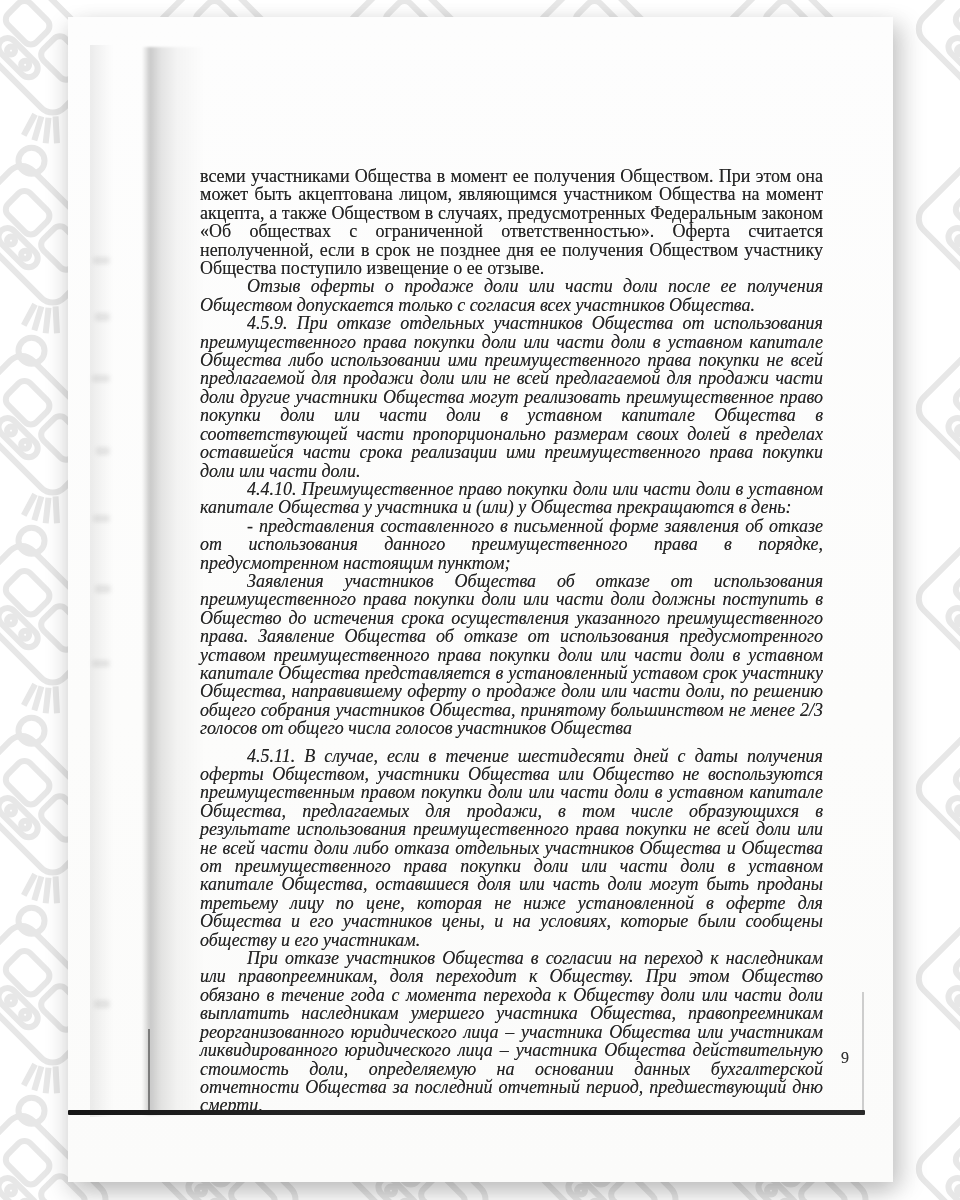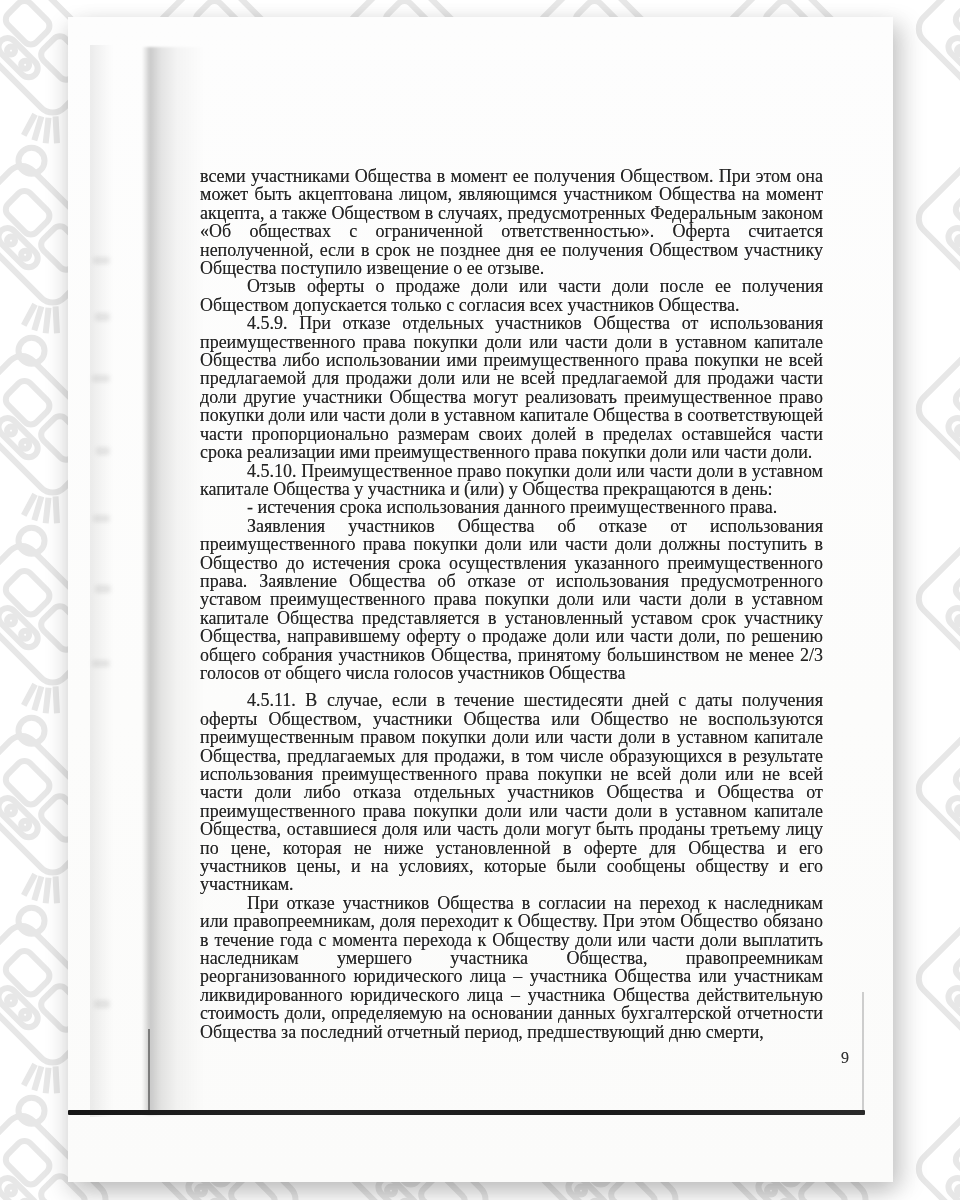--- a/index.html
+++ b/index.html
@@ -88,21 +88,21 @@
     line-height: 18.4px;
     color: #242424;
     text-align: justify;
     text-shadow: 0 0 0.5px rgba(45,45,45,0.6);
     margin-top: 48px;
   }
   .textblock p {
     margin: 0;
     padding: 0;
   }
-  .textblock p.ind { text-indent: 47px; }
+  .textblock p.ind { text-indent: 47px; font-style: italic; }
   .textblock p.gap { margin-top: 9px; }
   .pageno {
     position: absolute;
     left: 762px; top: 1032px;
     width: 30px;
     font-size: 16px;
     color: #333333;
     text-align: center;
     text-shadow: 0 0 0.5px rgba(45,45,45,0.5);
   }
@@ -162,22 +162,22 @@
       <div class="smudge" style="left:4px; top:955px; width:16px; height:8px;"></div>
     </div>
 
     <div class="spine"></div>
     <div class="spine-bottom-line"></div>
 
     <div class="textblock">
       <p class="cont">всеми участниками Общества в момент ее получения Обществом. При этом она может быть акцептована лицом, являющимся участником Общества на момент акцепта, а также Обществом в случаях, предусмотренных Федеральным законом «Об обществах с ограниченной ответственностью». Оферта считается неполученной, если в срок не позднее дня ее получения Обществом участнику Общества поступило извещение о ее отзыве.</p>
       <p class="ind">Отзыв оферты о продаже доли или части доли после ее получения Обществом допускается только с согласия всех участников Общества.</p>
       <p class="ind">4.5.9. При отказе отдельных участников Общества от использования преимущественного права покупки доли или части доли в уставном капитале Общества либо использовании ими преимущественного права покупки не всей предлагаемой для продажи доли или не всей предлагаемой для продажи части доли другие участники Общества могут реализовать преимущественное право покупки доли или части доли в уставном капитале Общества в соответствующей части пропорционально размерам своих долей в пределах оставшейся части срока реализации ими преимущественного права покупки доли или части доли.</p>
-      <p class="ind">4.5.10. Преимущественное право покупки доли или части доли в уставном капитале Общества у участника и (или) у Общества прекращаются в день:</p>
-      <p class="ind">- истечения срока использования данного преимущественного права.</p>
+      <p class="ind">4.4.10. Преимущественное право покупки доли или части доли в уставном капитале Общества у участника и (или) у Общества прекращаются в день:</p>
+      <p class="ind">- представления составленного в письменной форме заявления об отказе от использования данного преимущественного права в порядке, предусмотренном настоящим пунктом;</p>
       <p class="ind">Заявления участников Общества об отказе от использования преимущественного права покупки доли или части доли должны поступить в Общество до истечения срока осуществления указанного преимущественного права. Заявление Общества об отказе от использования предусмотренного уставом преимущественного права покупки доли или части доли в уставном капитале Общества представляется в установленный уставом срок участнику Общества, направившему оферту о продаже доли или части доли, по решению общего собрания участников Общества, принятому большинством не менее 2/3 голосов от общего числа голосов участников Общества</p>
       <p class="ind gap">4.5.11. В случае, если в течение шестидесяти дней с даты получения оферты Обществом, участники Общества или Общество не воспользуются преимущественным правом покупки доли или части доли в уставном капитале Общества, предлагаемых для продажи, в том числе образующихся в результате использования преимущественного права покупки не всей доли или не всей части доли либо отказа отдельных участников Общества и Общества от преимущественного права покупки доли или части доли в уставном капитале Общества, оставшиеся доля или часть доли могут быть проданы третьему лицу по цене, которая не ниже установленной в оферте для Общества и его участников цены, и на условиях, которые были сообщены обществу и его участникам.</p>
       <p class="ind">При отказе участников Общества в согласии на переход к наследникам или правопреемникам, доля переходит к Обществу. При этом Общество обязано в течение года с момента перехода к Обществу доли или части доли выплатить наследникам умершего участника Общества, правопреемникам реорганизованного юридического лица – участника Общества или участникам ликвидированного юридического лица – участника Общества действительную стоимость доли, определяемую на основании данных бухгалтерской отчетности Общества за последний отчетный период, предшествующий дню смерти,</p>
     </div>
 
     <div class="pageno">9</div>
 
     <div class="scan-right-edge"></div>
     <div class="scan-bottom-line"></div>
   </div>

